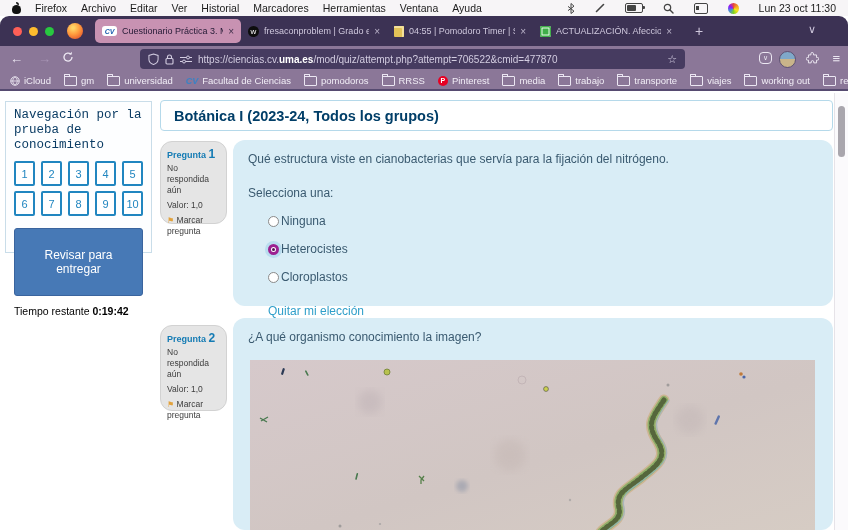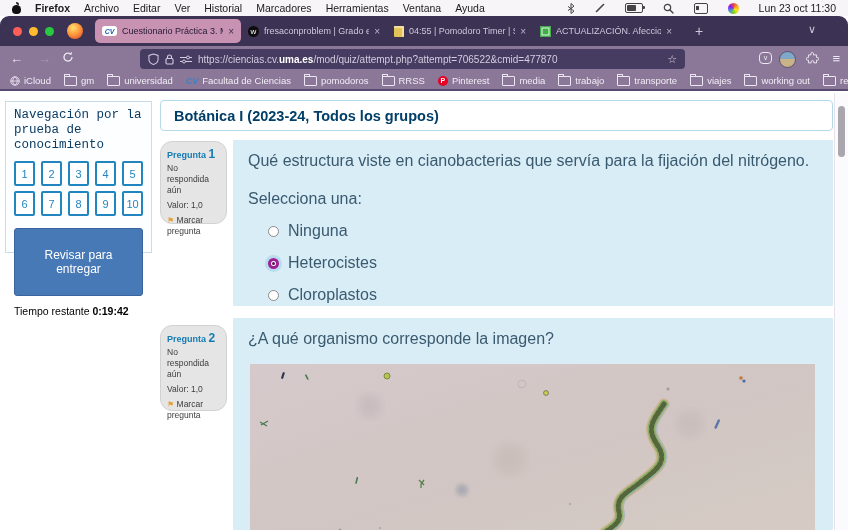--- a/index.html
+++ b/index.html
@@ -5,21 +5,21 @@
   html,body{margin:0;padding:0;background:#e8e8e8;}
   #screen{position:relative;width:848px;height:530px;overflow:hidden;background:#fff;
           font-family:"Liberation Sans",sans-serif;-webkit-font-smoothing:antialiased;}
   
   .menubar{position:absolute;top:0;left:0;right:0;height:16px;background:#f7f5f7;
            display:flex;align-items:center;padding:0 12px;gap:14px;font-size:10.5px;color:#1c1c1c;box-sizing:border-box;}
   .apple-shape{width:9px;height:11px;position:relative;}
   .apple-shape::before{content:'';position:absolute;left:0;top:2px;width:9px;height:9px;border-radius:4.5px 4.5px 4px 4px;background:#111;}
   .apple-shape::after{content:'';position:absolute;left:4px;top:-1px;width:3px;height:3px;border-radius:0 4px 0 4px;background:#111;}
   .mb-item{white-space:nowrap;}
-  .mb-item.bold{font-weight:bold;}
+  .mb-item.bold{font-weight:normal;}
   .mb-right{margin-left:auto;display:flex;align-items:center;gap:20px;}
   .mb-ic{display:flex;align-items:center;}
   .batt{width:16px;height:8px;border:1px solid #444;border-radius:2px;position:relative;}
   .batt::before{content:'';position:absolute;left:1px;top:1px;bottom:1px;width:9px;background:#444;border-radius:1px;}
   .batt::after{content:'';position:absolute;right:-3px;top:2px;width:2px;height:3px;background:#444;border-radius:0 1px 1px 0;}
   .stagem{width:12px;height:9px;border:1px solid #444;border-radius:2px;position:relative;}
   .stagem::before{content:'';position:absolute;left:1px;top:2px;width:3px;height:4px;background:#444;}
   .colorwheel{width:11px;height:11px;border-radius:50%;
       background:conic-gradient(#e5493f,#f5a623,#f8e71c,#7ed321,#4a90d9,#9013fe,#e5493f);}
   .clock{font-size:10.5px;color:#1c1c1c;}
@@ -86,26 +86,26 @@
   .heading-box{position:absolute;left:160px;top:7px;width:673px;height:31px;background:#fff;
                border:1px solid #b5d9ea;border-radius:4px;display:flex;align-items:center;
                padding-left:13px;box-sizing:border-box;}
   .heading{font-size:14.5px;font-weight:bold;color:#013e68;text-align:right;}
   .qinfo{position:absolute;left:160px;width:67px;background:#e5e5e5;border:1px solid #d2d2d2;
          border-radius:12px;padding:5px 6px;box-sizing:border-box;font-size:8.5px;color:#3c3c3c;line-height:1.3;}
   .qinfo .qlabel{color:#147bb4;font-weight:bold;font-size:9px;}
   .qinfo .qnum{color:#147bb4;font-weight:bold;font-size:12px;}
   .qinfo .row{margin-top:4px;}
   .flag{color:#e2a23c;font-size:8px;}
-  .qcontent{position:absolute;left:233px;width:600px;background:#d9edf6;border-radius:1px;
-            padding:12px 15px;box-sizing:border-box;color:#3a5a70;font-size:16px;}
+  .qcontent{position:absolute;left:233px;width:600px;background:#d9edf6;border-radius:12px;
+            padding:12px 15px;box-sizing:border-box;color:#3a5a70;font-size:12px;}
   #q1content{top:47px;height:166px;}
   #q2content{top:225px;height:212px;overflow:hidden;}
   .prompt{margin-top:20px;}
-  .opt{display:flex;align-items:center;gap:9px;margin:14px 0 0 20px;}
+  .opt{display:flex;align-items:center;gap:2px;margin:14px 0 0 20px;}
   .radio{width:11px;height:11px;border-radius:50%;background:#fff;border:1px solid #8a8a8a;
          box-sizing:border-box;flex:0 0 auto;position:relative;}
   .radio.sel{border:3px solid #9c2191;box-shadow:0 0 0 3px #b9ddef;}
   .radio.sel::after{content:'';position:absolute;left:1px;top:1px;width:3px;height:3px;border-radius:50%;background:#581458;}
   .clear{margin:20px 0 0 20px;color:#2f9fca;display:inline-block;}
   .micro-img{display:block;margin:16px 0 0 2px;width:565px;height:171px;}
   
   .scrollzone{position:absolute;right:0;top:0;bottom:0;width:13px;background:#fbfafc;border-left:1px solid #e6e3e8;}
   .thumb{position:absolute;left:3px;top:13px;width:7px;height:51px;border-radius:4px;background:#a9a6ad;}
   svg{display:block;}
@@ -342,21 +342,21 @@
     </div>
 
     <div class="qinfo" style="top:232px;height:86px">
       <div><span class="qlabel">Pregunta</span> <span class="qnum">2</span></div>
       <div>No respondida aún</div>
       <div class="row">Valor: 1,0</div>
       <div class="row"><span class="flag">⚑</span> <span>Marcar pregunta</span></div>
     </div>
 
     <div class="qcontent" id="q2content">
-      <div class="qtext">¿A qué organismo corresponde la imagen?</div>
+      <div class="qtext">¿A qué organismo conocimiento la imagen?</div>
       <svg class="micro-img" viewBox="0 0 565 171" preserveAspectRatio="none">
         <defs>
           <linearGradient id="bg" x1="0" y1="0" x2="1" y2="1">
             <stop offset="0" stop-color="#d6c9cb"></stop>
             <stop offset="0.55" stop-color="#d1c6c3"></stop>
             <stop offset="1" stop-color="#d6ccc4"></stop>
           </linearGradient>
           <filter id="blur1">
               <feGaussianBlur stdDeviation="4"></feGaussianBlur>
             </filter>

